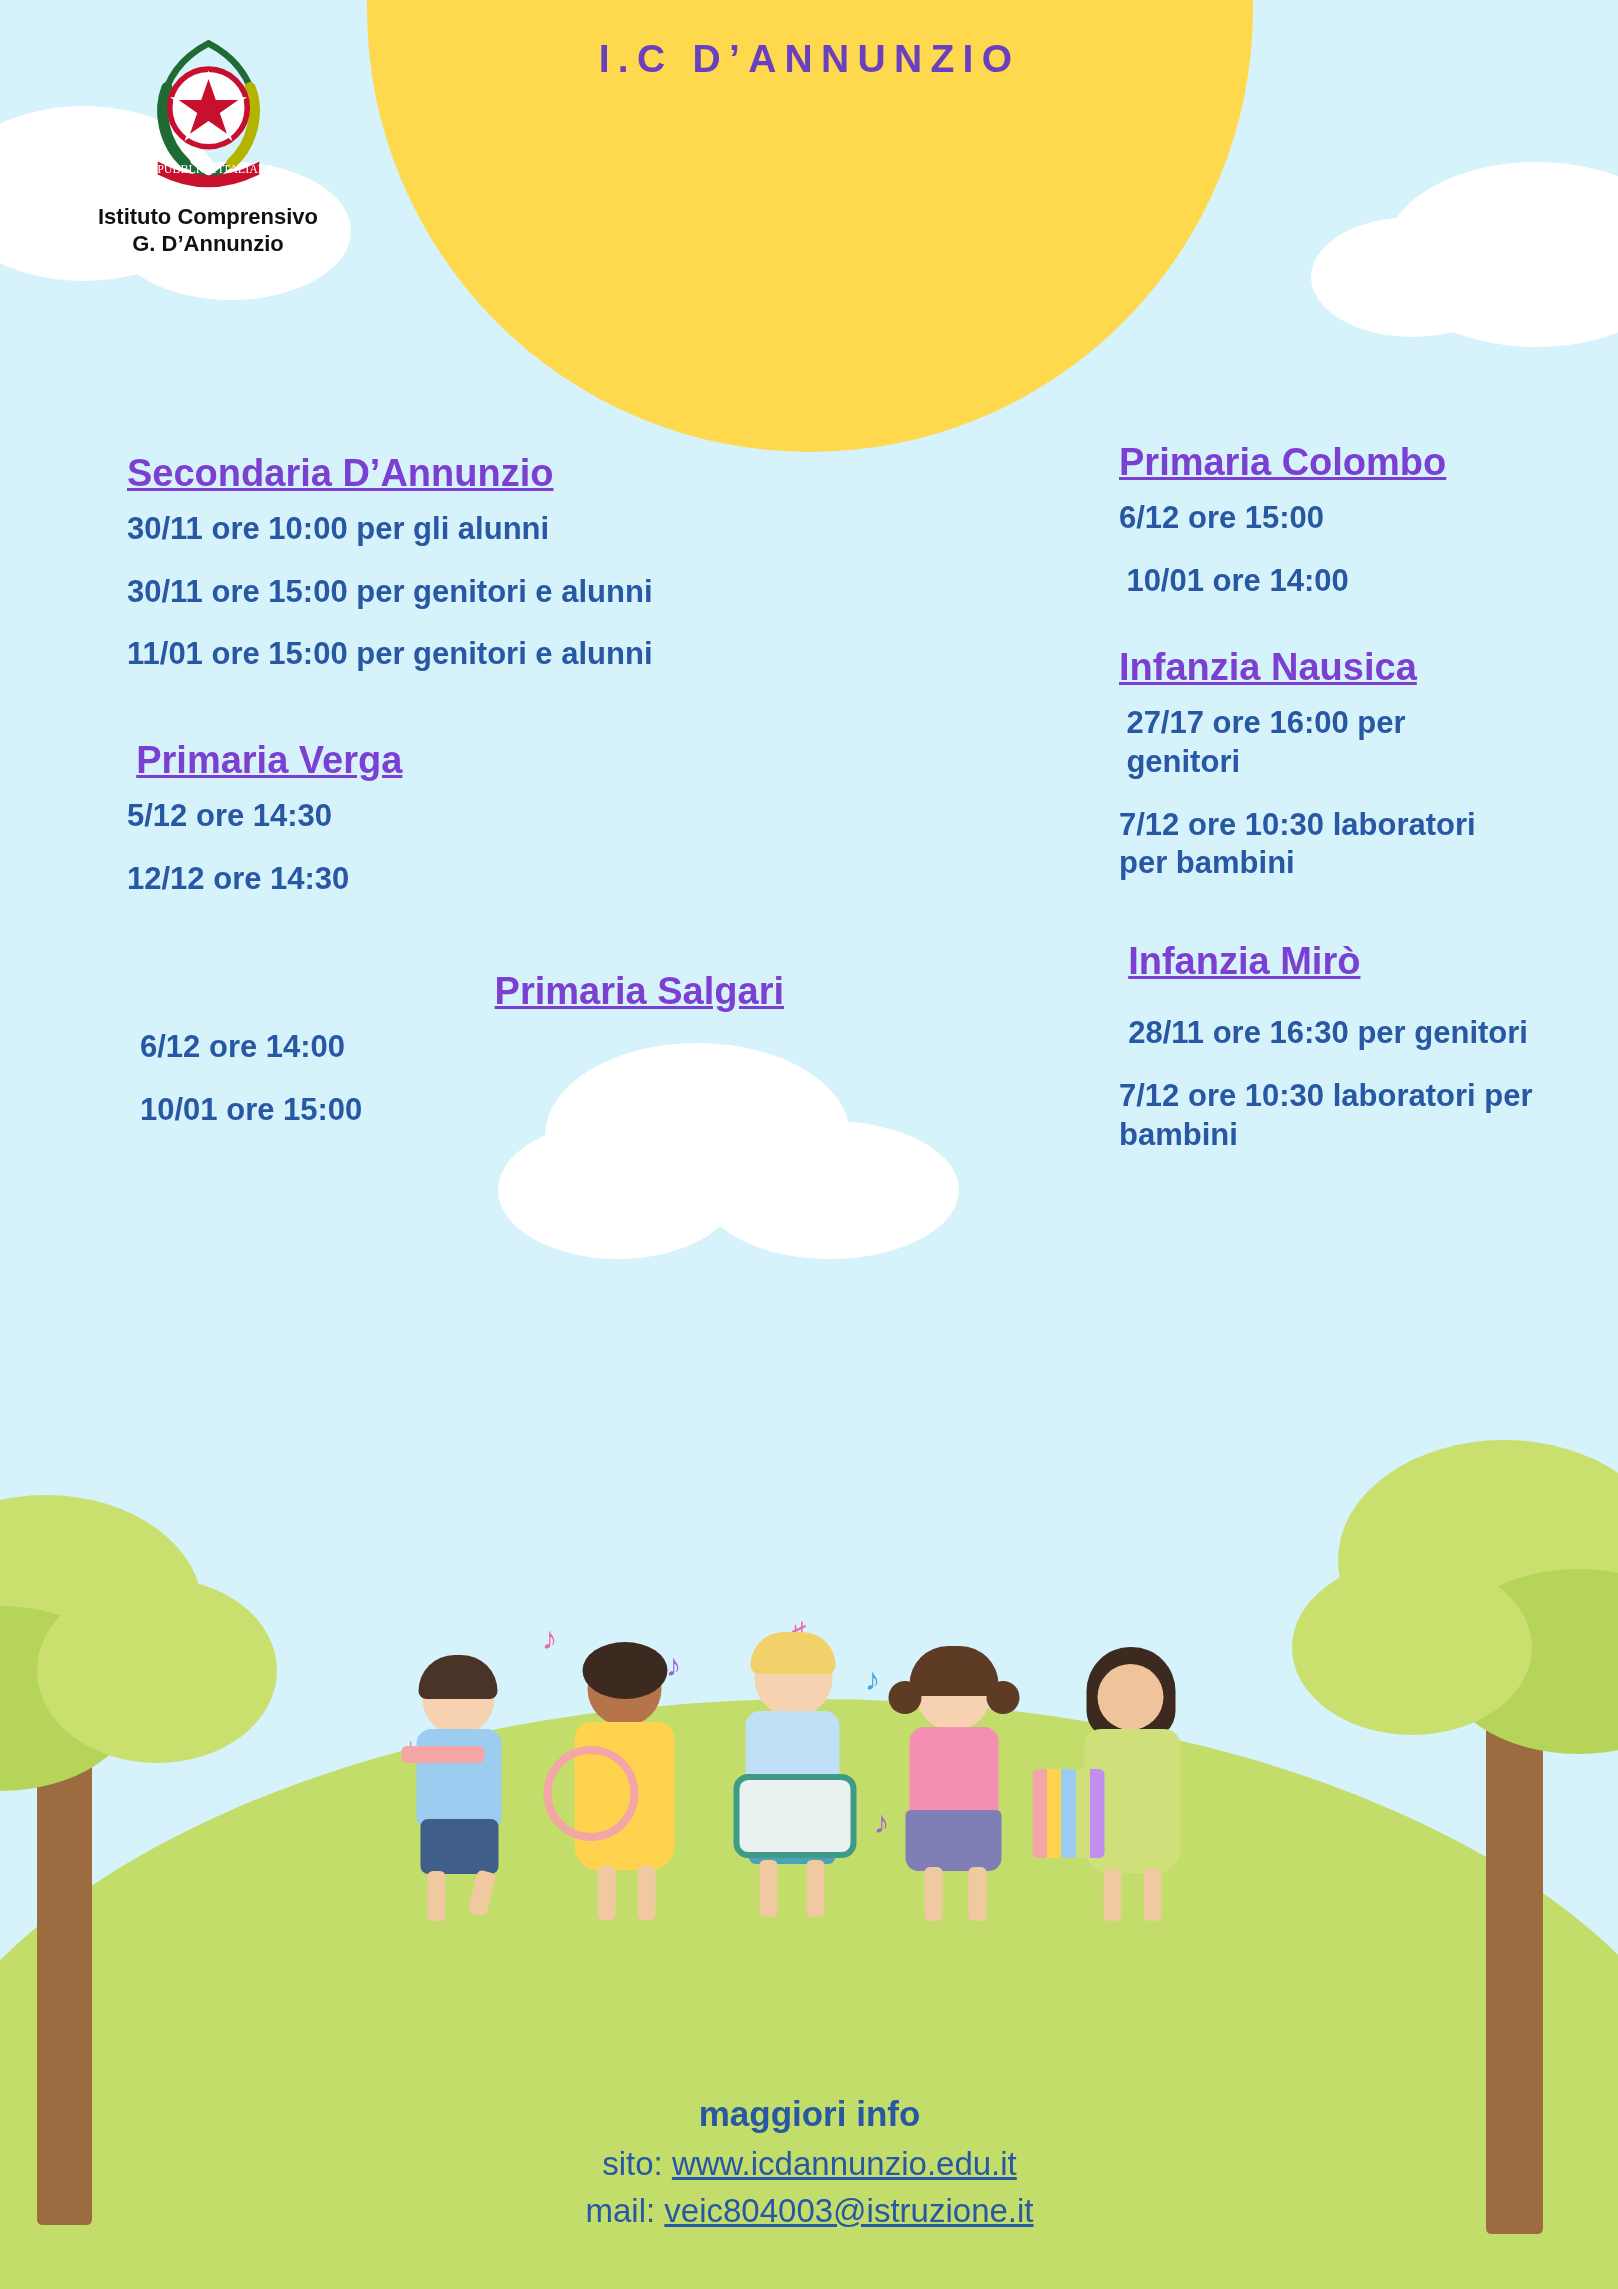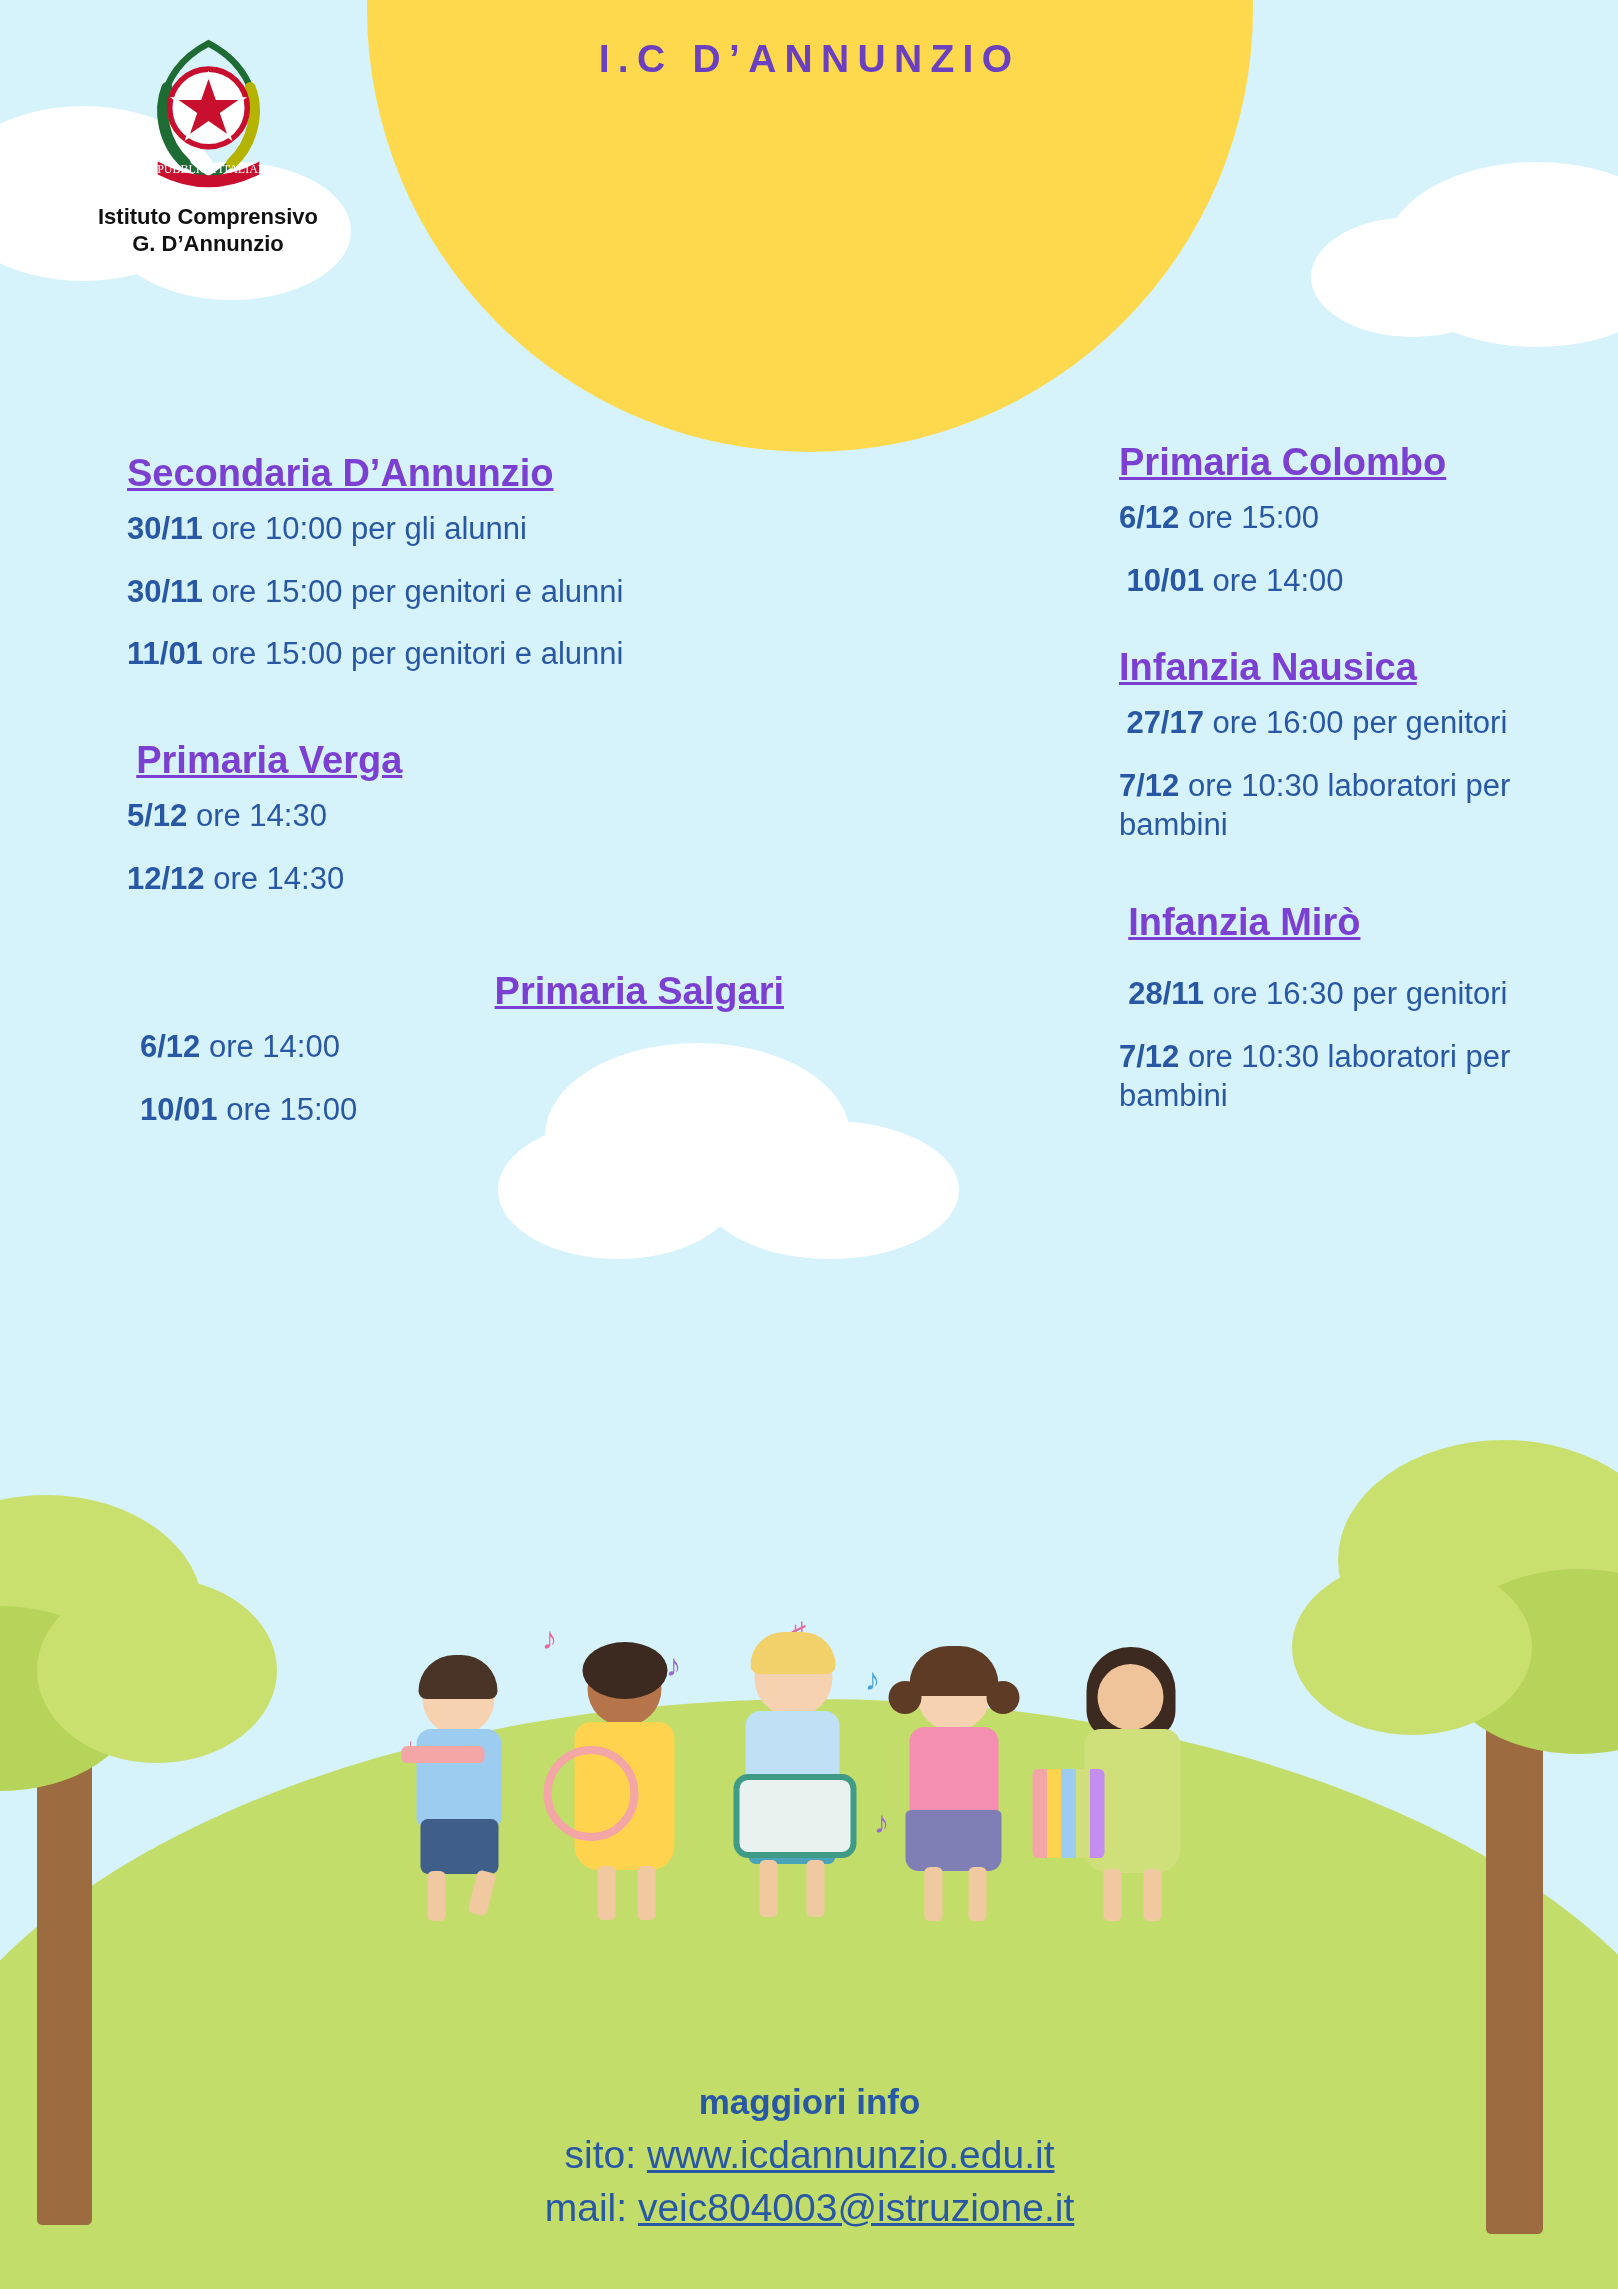--- a/index.html
+++ b/index.html
@@ -161,41 +161,41 @@
     text-align: center;
   }
   .entry {
     color: #2857a4;
     font-size: 31px;
     font-weight: bold;
     margin: 0 0 24px 0;
     line-height: 1.25;
   }
   .entry .rest {
-    font-weight: normal;
+    font-weight: bold;
   }
 
   .left-indent { padding-left: 5.5px; }
 
   
   .footer {
     position: absolute;
     left: 0;
     bottom: 51px;
     width: 100%;
     text-align: center;
     color: #2857a4;
   }
   .footer .line1 {
     font-size: 35px;
     font-weight: bold;
     margin-bottom: 11px;
   }
   .footer .line {
-    font-size: 39px;
+    font-size: 33px;
     margin-bottom: 9.2px;
   }
   .footer .link {
     text-decoration: underline;
   }
 
   
   .tree { position: absolute; }
   .trunk {
     position: absolute;

